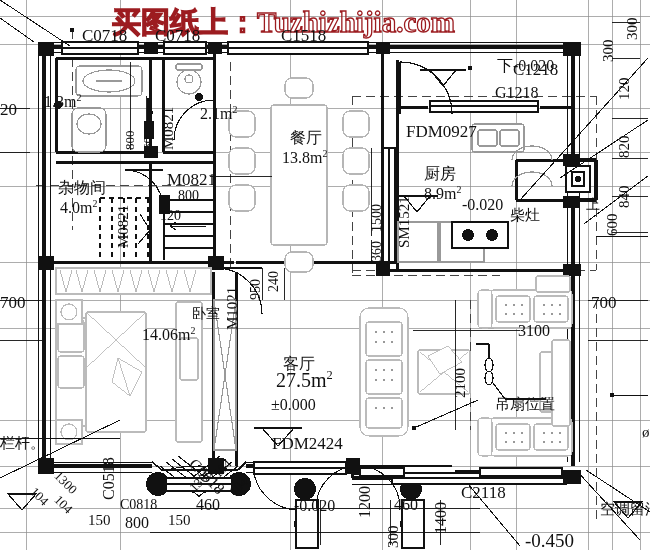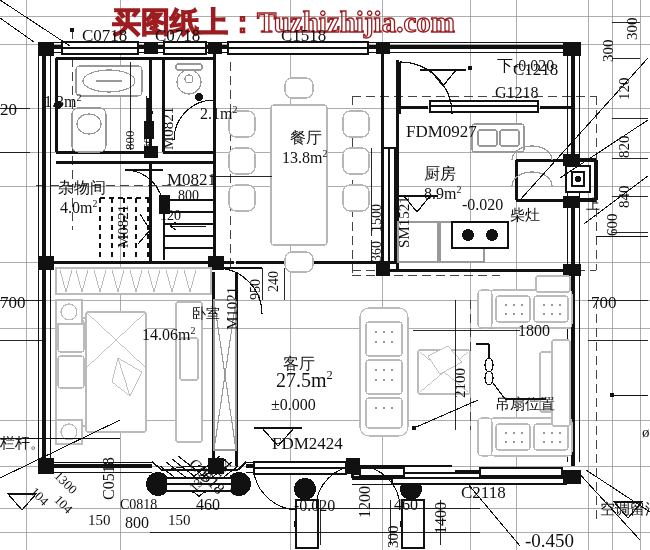--- a/index.html
+++ b/index.html
@@ -582,21 +582,21 @@
   <div class="lbl" style="left:591px;top:293px;font-size:17px;">700</div>
 
   <div class="lbl rot90" style="left:122px;top:150px;font-size:13px;">800</div>
   <div class="lbl rot90" style="left:140px;top:150px;font-size:13px;">60</div>
   <div class="lbl" style="left:178px;top:188px;font-size:14px;">800</div>
   <div class="lbl" style="left:160px;top:208px;font-size:14px;">120</div>
   <div class="lbl rot90" style="left:369px;top:232px;font-size:14px;">1500</div>
   <div class="lbl rot90" style="left:369px;top:262px;font-size:14px;">360</div>
   <div class="lbl rot90" style="left:248px;top:300px;font-size:14px;">950</div>
   <div class="lbl rot90" style="left:266px;top:292px;font-size:14px;">240</div>
-  <div class="lbl" style="left:518px;top:322px;font-size:16px;">1800</div>
+  <div class="lbl" style="left:518px;top:322px;font-size:16px;">3100</div>
   <div class="lbl rot90" style="left:452px;top:398px;font-size:15px;">2100</div>
 
   <div class="lbl" style="left:38px;top:484px;font-size:13px;transform:rotate(45deg);transform-origin:0 0;">104</div>
   <div class="lbl" style="left:62px;top:468px;font-size:13px;transform:rotate(45deg);transform-origin:0 0;">1300</div>
   <div class="lbl" style="left:62px;top:492px;font-size:13px;transform:rotate(45deg);transform-origin:0 0;">104</div>
   <div class="lbl" style="left:88px;top:512px;font-size:15px;">150</div>
   <div class="lbl" style="left:125px;top:514px;font-size:16px;">800</div>
   <div class="lbl" style="left:168px;top:512px;font-size:15px;">150</div>
   <div class="lbl" style="left:210px;top:470px;font-size:13px;transform:rotate(-45deg);transform-origin:0 0;">104</div>
   <div class="lbl" style="left:186px;top:484px;font-size:13px;transform:rotate(-45deg);transform-origin:0 0;">1300</div>

